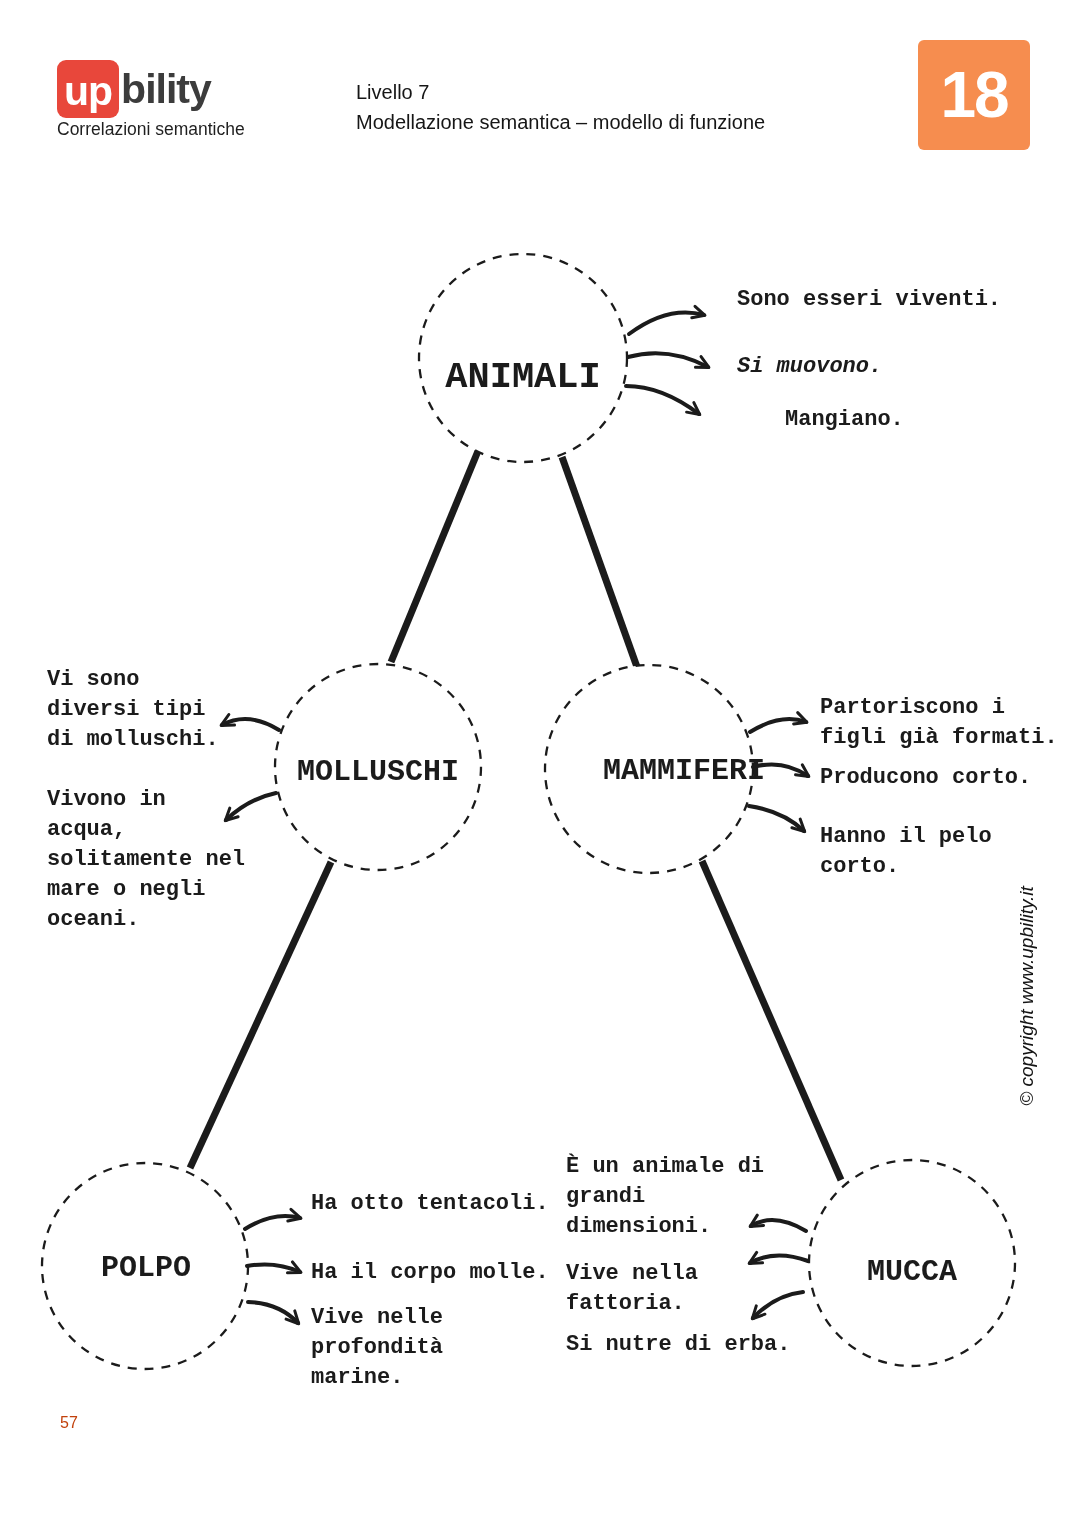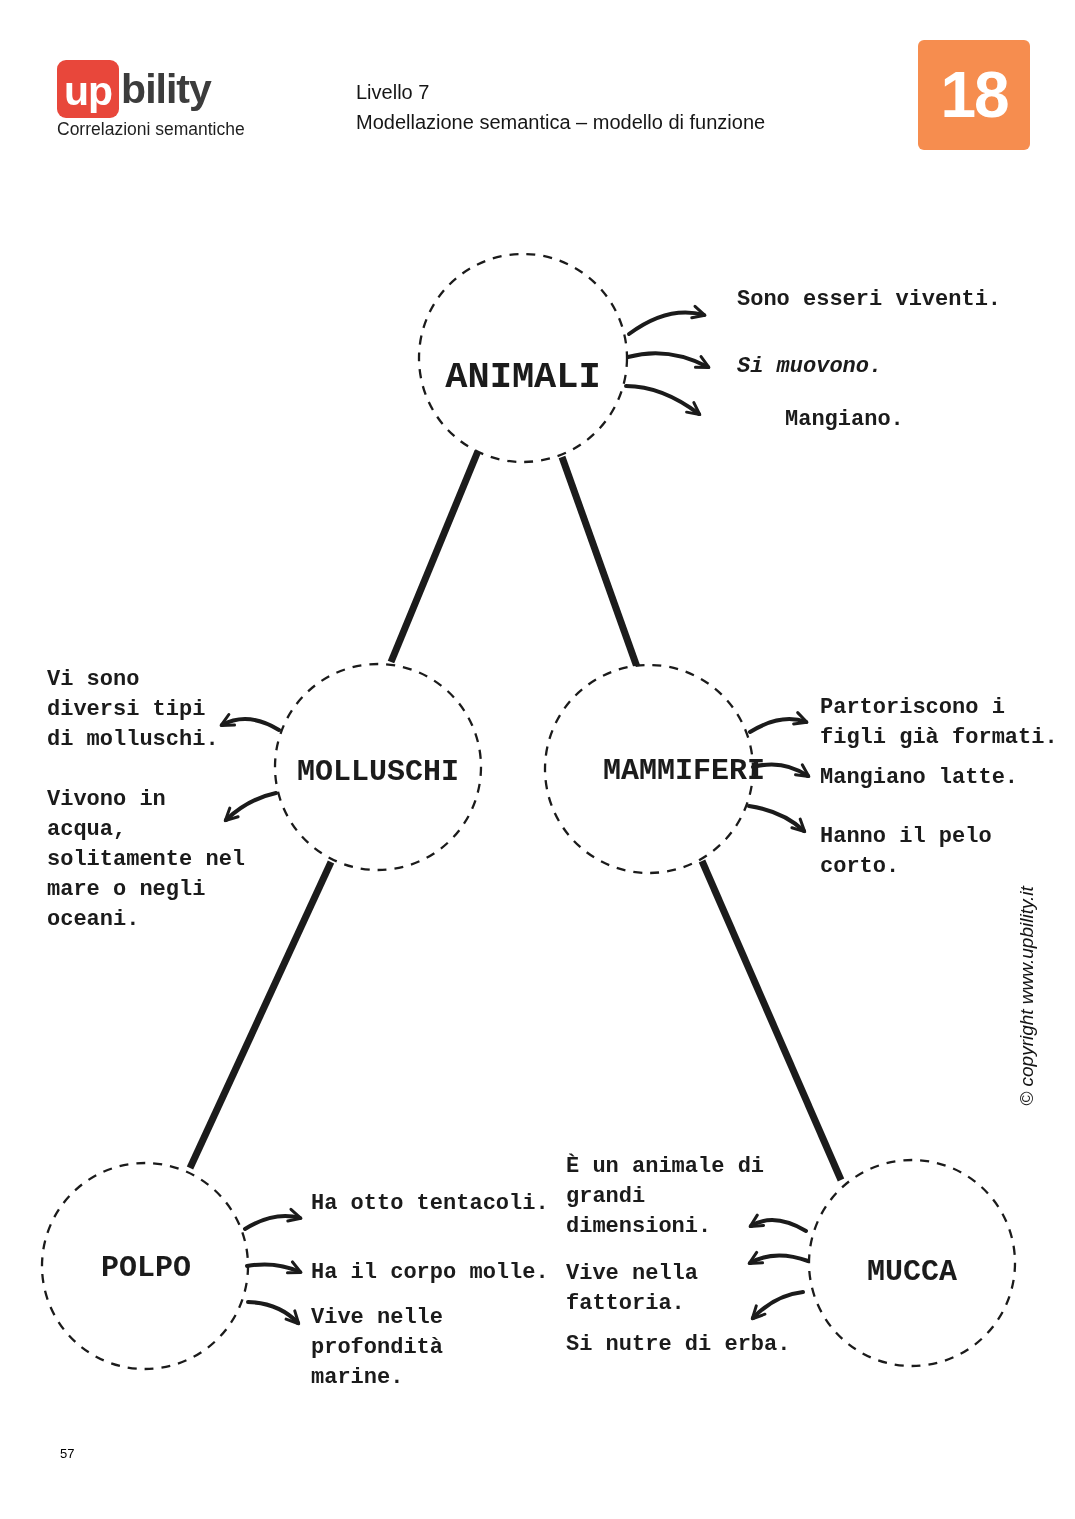--- a/index.html
+++ b/index.html
@@ -61,21 +61,21 @@
   .lbl-animali{left:523px;top:377px;}
   .lbl-molluschi{left:378px;top:772px;}
   .lbl-mammiferi{left:684px;top:771px;text-align:right;}
   .lbl-polpo{left:146px;top:1268px;}
   .lbl-mucca{left:912px;top:1272px;}
   
   .copyright{
     position:absolute;left:879px;top:983px;width:300px;height:26px;
     transform:rotate(-90deg);text-align:center;font-style:italic;font-size:19px;color:#141414;
   }
-  .page-number{position:absolute;left:60px;top:1446px;font-size:13px;color:#000000;}
+  .page-number{position:absolute;left:60px;top:1414px;font-size:16px;color:#c2410c;}
 </style>
 </head>
 <body>
 
 <div class="page">
 
   <div class="logo">
     <span class="logo-up">up</span>
       <span class="logo-bility">bility</span>
   </div>
@@ -136,21 +136,21 @@
 diversi tipi
 di molluschi.</div>
   <div class="ann ann-molluschi-1">Vivono in
 acqua,
 solitamente nel
 mare o negli
 oceani.</div>
 
   <div class="ann ann-mammiferi-0">Partoriscono i
 figli già formati.</div>
-  <div class="ann ann-mammiferi-1">Mangiano latte.</div>
+  <div class="ann ann-mammiferi-1">Producono corto.</div>
   <div class="ann ann-mammiferi-2">Hanno il pelo
 corto.</div>
 
   <div class="ann ann-polpo-0">Ha otto tentacoli.</div>
   <div class="ann ann-polpo-1">Ha il corpo molle.</div>
   <div class="ann ann-polpo-2">Vive nelle
 profondità
 marine.</div>
 
   <div class="ann ann-mucca-0">È un animale di

